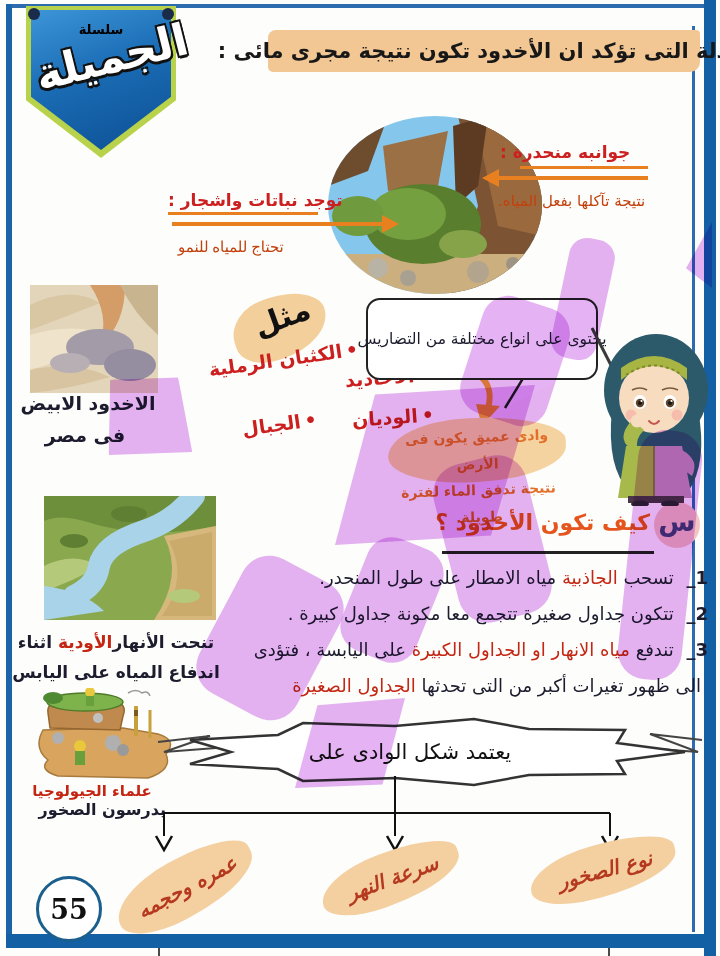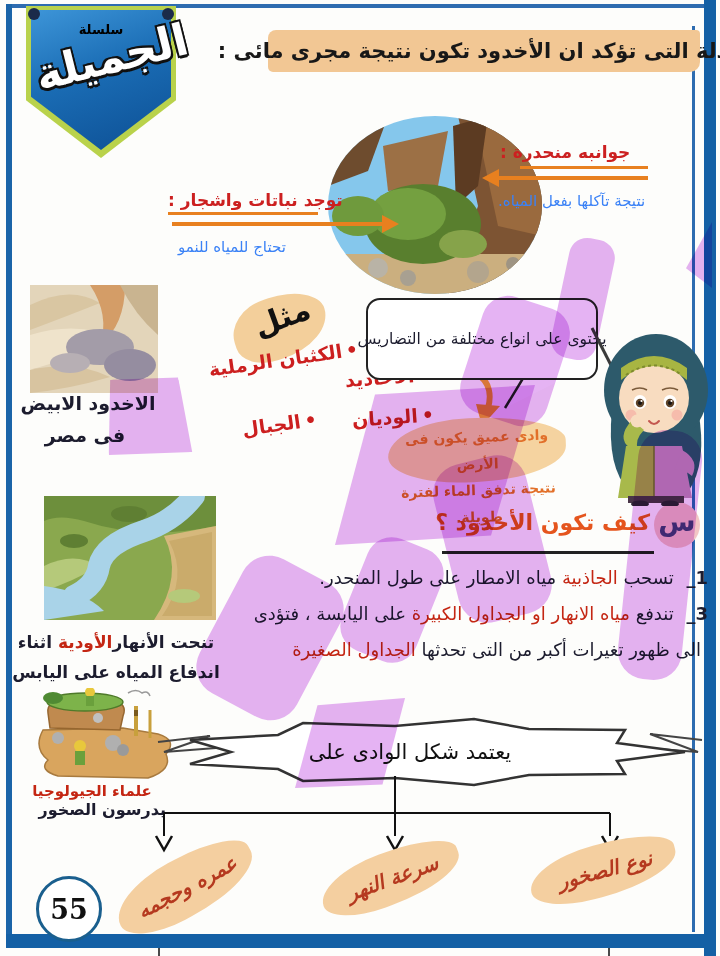--- a/index.html
+++ b/index.html
@@ -29,21 +29,21 @@
   .header-bar{left:268px;top:30px;width:432px;height:42px;background:#f2c794;
      border-radius:8px 4px 10px 5px;display:flex;align-items:center;justify-content:center;}
   .header-title{font-size:21px;font-weight:bold;color:#181818;direction:rtl;white-space:nowrap;}
   
   .canyon-ellipse{left:328px;top:116px;width:214px;height:178px;border-radius:50%;overflow:hidden;}
   .white-canyon{left:30px;top:285px;width:128px;height:108px;overflow:hidden;}
   .river-pic{left:44px;top:496px;width:172px;height:124px;overflow:hidden;}
   .geo-pic{left:28px;top:688px;width:150px;height:98px;overflow:hidden;}
   
   .red-label{color:#cc2020;font-weight:bold;font-size:17px;direction:rtl;white-space:nowrap;}
-  .black-note{color:#3b82f6;font-size:15px;direction:rtl;white-space:nowrap;}
+  .black-note{color:#c2410c;font-size:15px;direction:rtl;white-space:nowrap;}
   .o-line{background:#e8801f;height:4px;}
   .o-thin{background:#e8801f;height:2.5px;}
   .o-head-left{width:0;height:0;border-top:9px solid transparent;border-bottom:9px solid transparent;
      border-right:17px solid #e8801f;}
   .o-head-right{width:0;height:0;border-top:9px solid transparent;border-bottom:9px solid transparent;
      border-left:17px solid #e8801f;}
   
   .bubble{left:366px;top:298px;width:228px;height:78px;background:#fff;border:2.5px solid #222;
      border-radius:14px;display:flex;flex-direction:column;align-items:center;justify-content:center;
      z-index:5;}
@@ -143,21 +143,21 @@
   <div class="abs red-label" style="left:500px;top:142px;">جوانبه منحدرة :</div>
   <div class="abs o-thin" style="left:520px;top:166px;width:128px;"></div>
   <div class="abs o-line" style="left:498px;top:176px;width:150px;"></div>
   <div class="abs o-head-left" style="left:482px;top:169px;"></div>
   <div class="abs black-note" style="left:498px;top:192px;">نتيجة تآكلها بفعل المياه.</div>
 
   <div class="abs red-label" style="left:168px;top:190px;">توجد نباتات واشجار :</div>
   <div class="abs o-thin" style="left:168px;top:212px;width:150px;"></div>
   <div class="abs o-line" style="left:172px;top:222px;width:212px;"></div>
   <div class="abs o-head-right" style="left:382px;top:215px;"></div>
-  <div class="abs black-note" style="left:178px;top:238px;">تحتاج للمياه للنمو</div>
+  <div class="abs black-note" style="left:178px;top:238px;font-family:Liberation Serif, serif;">تحتاج للمياه للنمو</div>
 
   <div class="abs white-canyon">
     <svg width="128" height="108" viewBox="0 0 128 108">
       <rect width="128" height="108" fill="#e3d5ba"></rect>
       <path d="M0,20 Q40,0 70,18 Q40,30 0,45 Z" fill="#d9c6a2"></path>
       <path d="M60,0 Q80,30 70,60 Q95,40 95,0 Z" fill="#cf8f52" opacity="0.8"></path>
       <path d="M0,50 Q50,35 90,55 Q50,70 0,85 Z" fill="#efe3cb"></path>
       <ellipse cx="70" cy="62" rx="34" ry="18" fill="#a39ca8"></ellipse>
       <ellipse cx="100" cy="80" rx="26" ry="16" fill="#958da0"></ellipse>
       <path d="M0,85 Q45,75 80,92 Q40,104 0,108 Z" fill="#d8c4a0"></path>
@@ -233,20 +233,21 @@
     <ellipse cx="82" cy="186" rx="9" ry="3.5" fill="#2e2335"></ellipse>
   </svg>
 
   <div class="abs q-circle"></div>
   <div class="abs q-marker">س</div>
   <div class="abs q-title">كيف تكون الأخدود ؟</div>
   <div class="abs q-underline"></div>
 
   <div class="abs steps">
     <div class="step-line"><span class="num">1_</span><span> تسحب </span><span class="red">الجاذبية</span><span> مياه الامطار على طول المنحدر.</span></div>
+    <div class="step-line"><span class="num">2_</span><span> تتكون جداول صغيرة تتجمع معا مكونة جداول كبيرة .</span><span class="red"></span><span></span></div>
     <div class="step-line"><span class="num">3_</span><span> تندفع </span><span class="red">مياه الانهار او الجداول الكبيرة</span><span> على اليابسة ، فتؤدى</span></div>
     <div class="step-line"><span class="num"></span><span>الى ظهور تغيرات أكبر من التى تحدثها </span><span class="red">الجداول الصغيرة</span><span></span></div>
   </div>
 
   <div class="abs river-pic">
     <svg width="172" height="124" viewBox="0 0 172 124">
       <rect width="172" height="124" fill="#8aa84e"></rect>
       <path d="M0,0 L172,0 L172,30 Q100,45 40,25 Q15,18 0,25 Z" fill="#6d8f3c"></path>
       <path d="M120,40 L172,30 L172,124 L110,124 Q140,80 120,40 Z" fill="#d6b87c"></path>
       <path d="M125,45 L168,36 L168,120 L118,120 Q145,82 125,45 Z" fill="#c2a261" opacity="0.6"></path>

